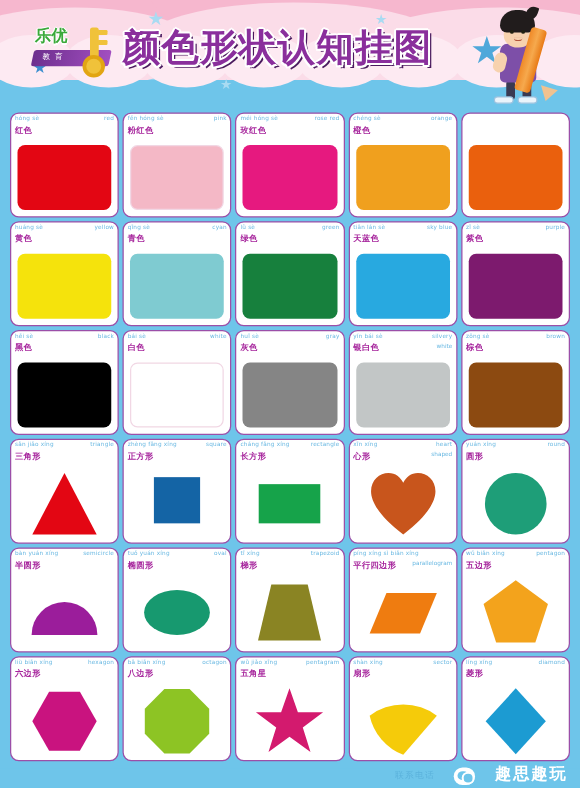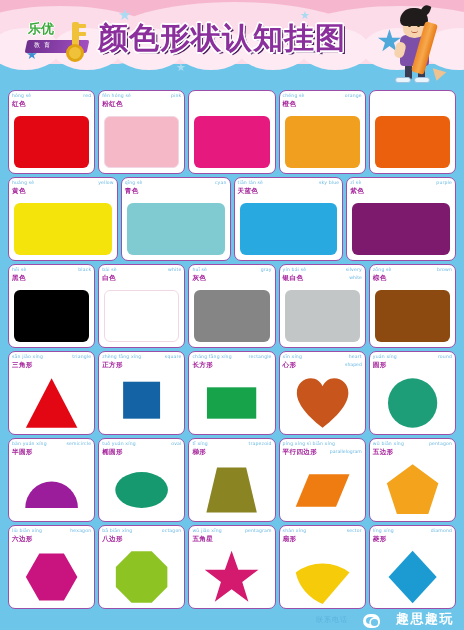--- a/index.html
+++ b/index.html
@@ -360,20 +360,30 @@
            <span class="english">pink</span>
          </div>
          <div class="lbl-row2">
            <span class="hanzi">粉红色</span>
            <span class="english2"></span>
          </div>
        </div>
           <div class="swatch bordered" style="background:#f4b8c6;"></div>
         </div>
         <div class="cell">
+          <div class="labels">
+         <div class="lbl-row1">
+           <span class="pinyin">méi hóng sè</span>
+           <span class="english">rose red</span>
+         </div>
+         <div class="lbl-row2">
+           <span class="hanzi">玫红色</span>
+           <span class="english2"></span>
+         </div>
+       </div>
           <div class="swatch" style="background:#e6197f;"></div>
         </div>
         <div class="cell">
           <div class="labels">
          <div class="lbl-row1">
            <span class="pinyin">chéng sè</span>
            <span class="english">orange</span>
          </div>
          <div class="lbl-row2">
            <span class="hanzi">橙色</span>
@@ -405,20 +415,33 @@
          <div class="lbl-row1">
            <span class="pinyin">qīng sè</span>
            <span class="english">cyan</span>
          </div>
          <div class="lbl-row2">
            <span class="hanzi">青色</span>
            <span class="english2"></span>
          </div>
        </div>
           <div class="swatch" style="background:#7fcbd1;"></div>
+        </div>
+        <div class="cell">
+          <div class="labels">
+         <div class="lbl-row1">
+           <span class="pinyin">lǜ sè</span>
+           <span class="english">green</span>
+         </div>
+         <div class="lbl-row2">
+           <span class="hanzi">绿色</span>
+           <span class="english2"></span>
+         </div>
+       </div>
+          <div class="swatch" style="background:#17803d;"></div>
         </div>
         <div class="cell">
           <div class="labels">
          <div class="lbl-row1">
            <span class="pinyin">tiān lán sè</span>
            <span class="english">sky blue</span>
          </div>
          <div class="lbl-row2">
            <span class="hanzi">天蓝色</span>
            <span class="english2"></span>

